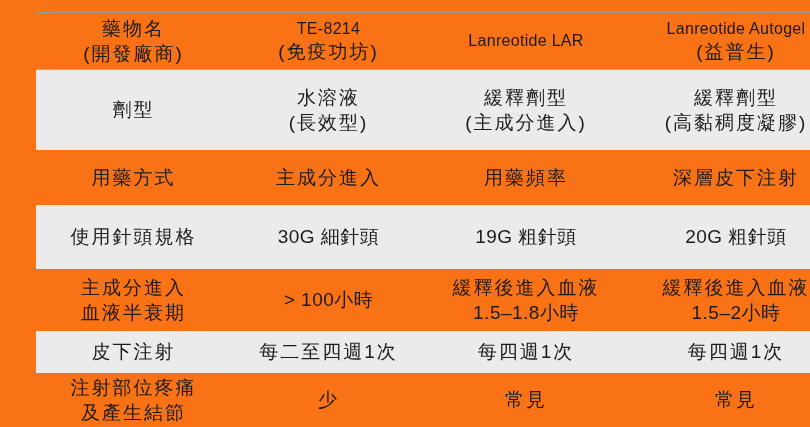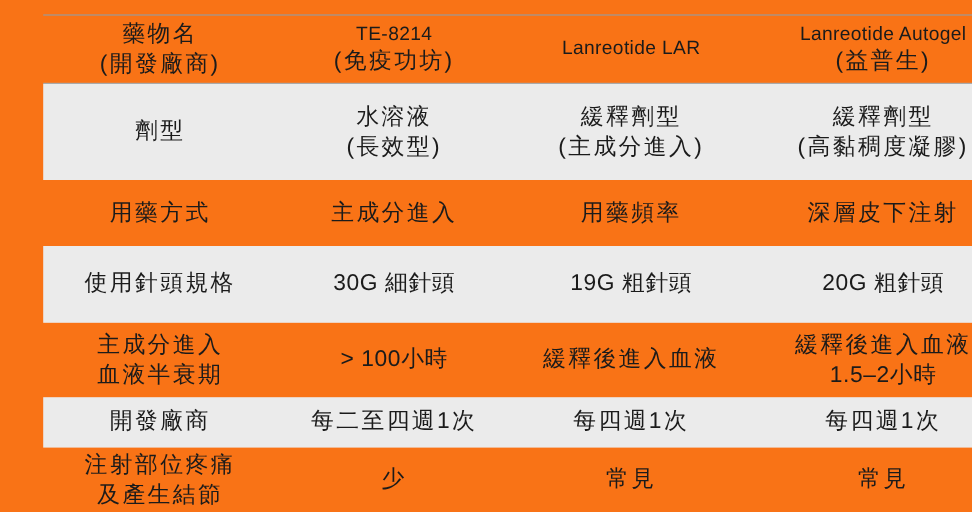--- a/index.html
+++ b/index.html
@@ -109,30 +109,31 @@
     <div class="row" style="height:62px">
       <div class="cell">
         <div class="ln">主成分進入</div>
         <div class="ln">血液半衰期</div>
       </div>
       <div class="cell">
         <div class="ln num">&gt; 100小時</div>
       </div>
       <div class="cell">
         <div class="ln">緩釋後進入血液</div>
+        <div class="ln num">1.5–1.8小時</div>
       </div>
       <div class="cell">
         <div class="ln">緩釋後進入血液</div>
         <div class="ln num">1.5–2小時</div>
       </div>
     </div>
 
     <div class="row stripe" style="height:42px">
       <div class="cell">
-        <div class="ln">開發廠商</div>
+        <div class="ln">皮下注射</div>
       </div>
       <div class="cell">
         <div class="ln">每二至四週1次</div>
       </div>
       <div class="cell">
         <div class="ln">每四週1次</div>
       </div>
       <div class="cell">
         <div class="ln">每四週1次</div>
       </div>

